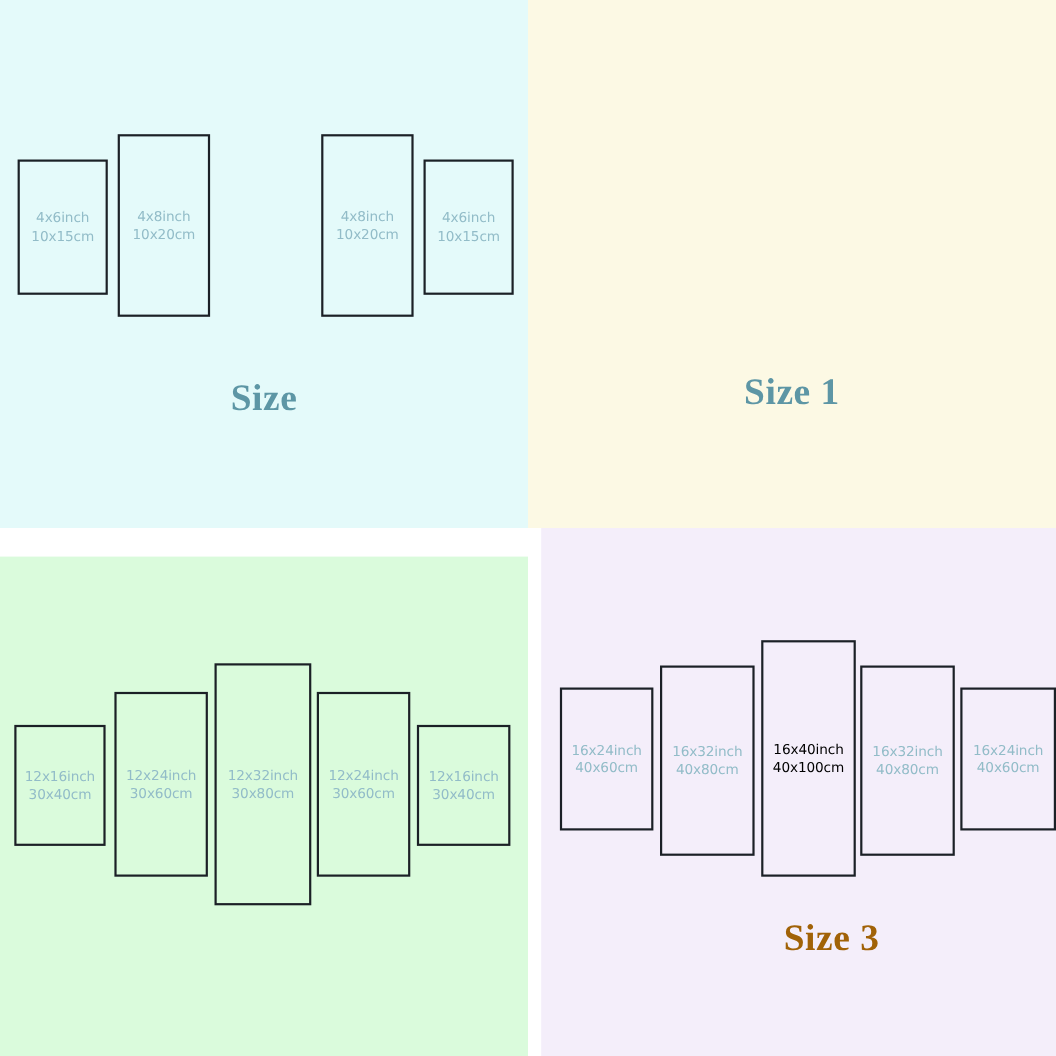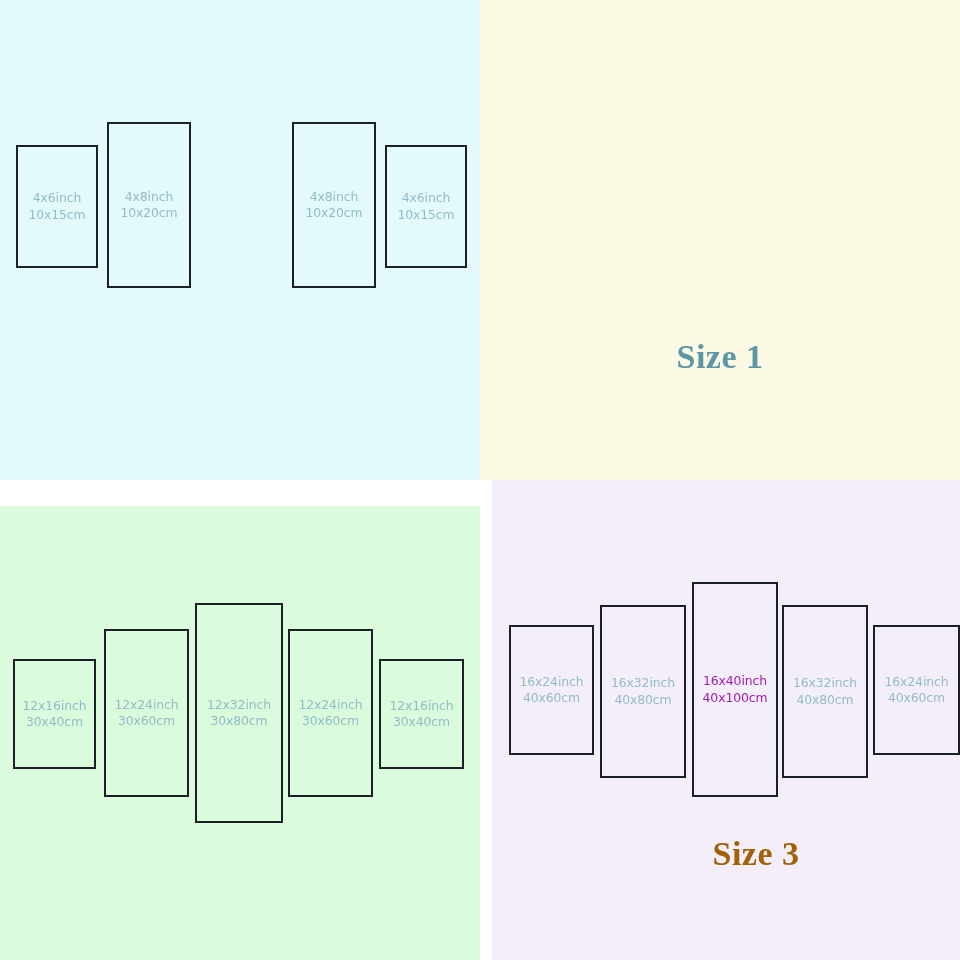--- a/index.html
+++ b/index.html
@@ -104,20 +104,21 @@
             <span class="lbl-cm">10x20cm</span>
           </div>
         </div>
         <div class="panel" style="left: 385px; top: 145px; width: 82px; height: 123px; border-color: rgb(27, 32, 38);">
           <div class="panel-label" style="color: rgb(146, 188, 200);">
             <span class="lbl-in">4x6inch</span>
             <span class="lbl-cm">10x15cm</span>
           </div>
         </div>
       </div>
+      <div class="size-title" style="top: 344px; color: rgb(93, 150, 165);">Size</div>
     </div>
   <div class="quadrant" id="quad-1" style="background: rgb(252, 249, 228); padding-left: 36px;">
       <div class="panel-stage"></div>
       <div class="size-title" style="top: 338px; color: rgb(93, 150, 165);">Size 1</div>
     </div>
   <div class="quadrant" id="quad-2" style="background: rgb(218, 251, 220);">
       <div class="panel-stage">
         <div class="panel" style="left: 13px; top: 153px; width: 83px; height: 110px; border-color: rgb(27, 32, 38);">
           <div class="panel-label" style="color: rgb(146, 188, 200);">
             <span class="lbl-in">12x16inch</span>
@@ -158,21 +159,21 @@
             <span class="lbl-cm">40x60cm</span>
           </div>
         </div>
         <div class="panel" style="left: 108px; top: 125px; width: 86px; height: 173px; border-color: rgb(27, 32, 38);">
           <div class="panel-label" style="color: rgb(146, 188, 200);">
             <span class="lbl-in">16x32inch</span>
             <span class="lbl-cm">40x80cm</span>
           </div>
         </div>
         <div class="panel" style="left: 200px; top: 102px; width: 86px; height: 215px; border-color: rgb(27, 32, 38);">
-          <div class="panel-label" style="color: #a21caf;">
+          <div class="panel-label" style="color: #000000;">
             <span class="lbl-in">16x40inch</span>
             <span class="lbl-cm">40x100cm</span>
           </div>
         </div>
         <div class="panel" style="left: 290px; top: 125px; width: 86px; height: 173px; border-color: rgb(27, 32, 38);">
           <div class="panel-label" style="color: rgb(146, 188, 200);">
             <span class="lbl-in">16x32inch</span>
             <span class="lbl-cm">40x80cm</span>
           </div>
         </div>

